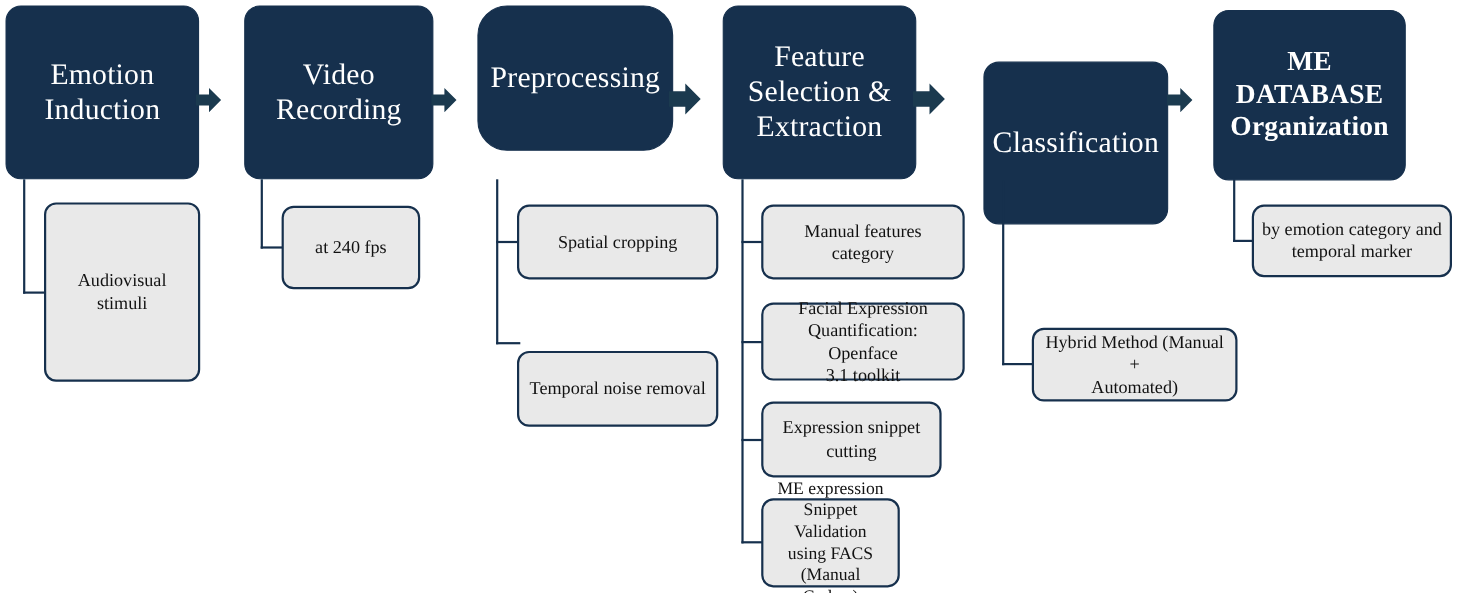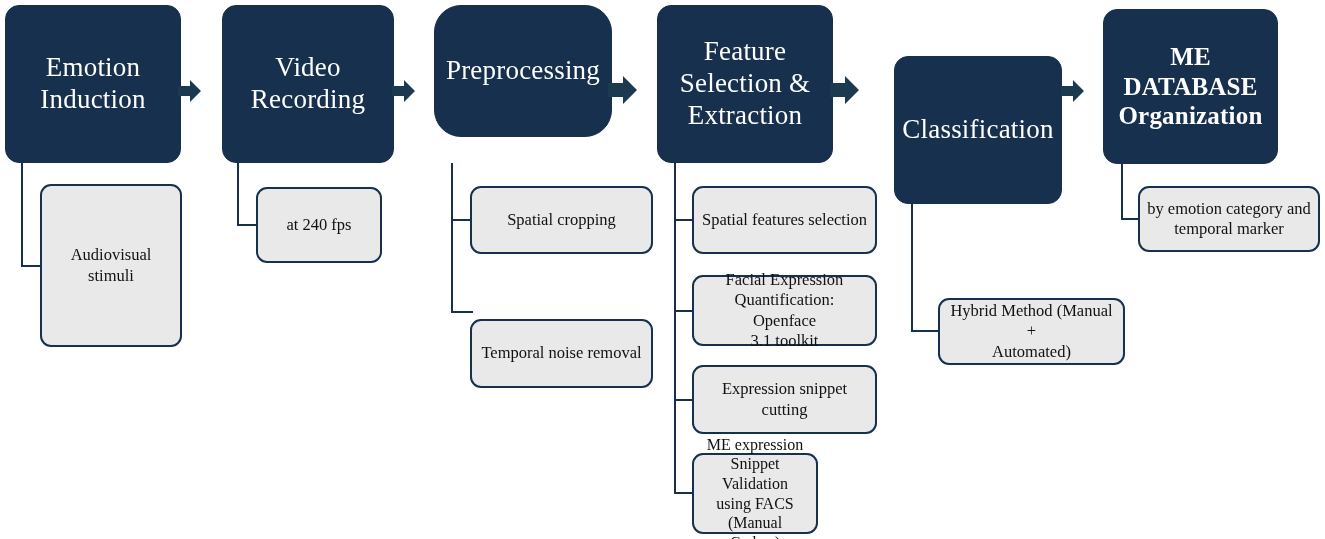--- a/index.html
+++ b/index.html
@@ -176,30 +176,30 @@
 
   <div class="detail-box" style="left:470px; top:186px; width:183px; height:68px;">
     <span class="detail-label">Spatial cropping</span>
   </div>
 
   <div class="detail-box" style="left:470px; top:276px; width:183px; height:69px;margin-top:43px;">
     <span class="detail-label">Temporal noise removal</span>
   </div>
 
   <div class="detail-box" style="left:692px; top:186px; width:185px; height:68px;">
-    <span class="detail-label">Spatial features selection</span>
+    <span class="detail-label">Manual features category</span>
   </div>
 
   <div class="detail-box" style="left:692px; top:275px; width:185px; height:71px;">
     <span class="detail-label">Facial Expression
 Quantification: Openface
 3.1 toolkit</span>
   </div>
 
-  <div class="detail-box" style="left:692px; top:365px; width:185px; height:69px;">
+  <div class="detail-box" style="left:692px; top:365px; width:164px; height:69px;">
     <span class="detail-label">Expression snippet cutting</span>
   </div>
 
   <div class="detail-box small" style="left:692px; top:453px; width:126px; height:81px;">
     <span class="detail-label">ME expression
 Snippet Validation
 using FACS
 (Manual Coders)</span>
   </div>
 

